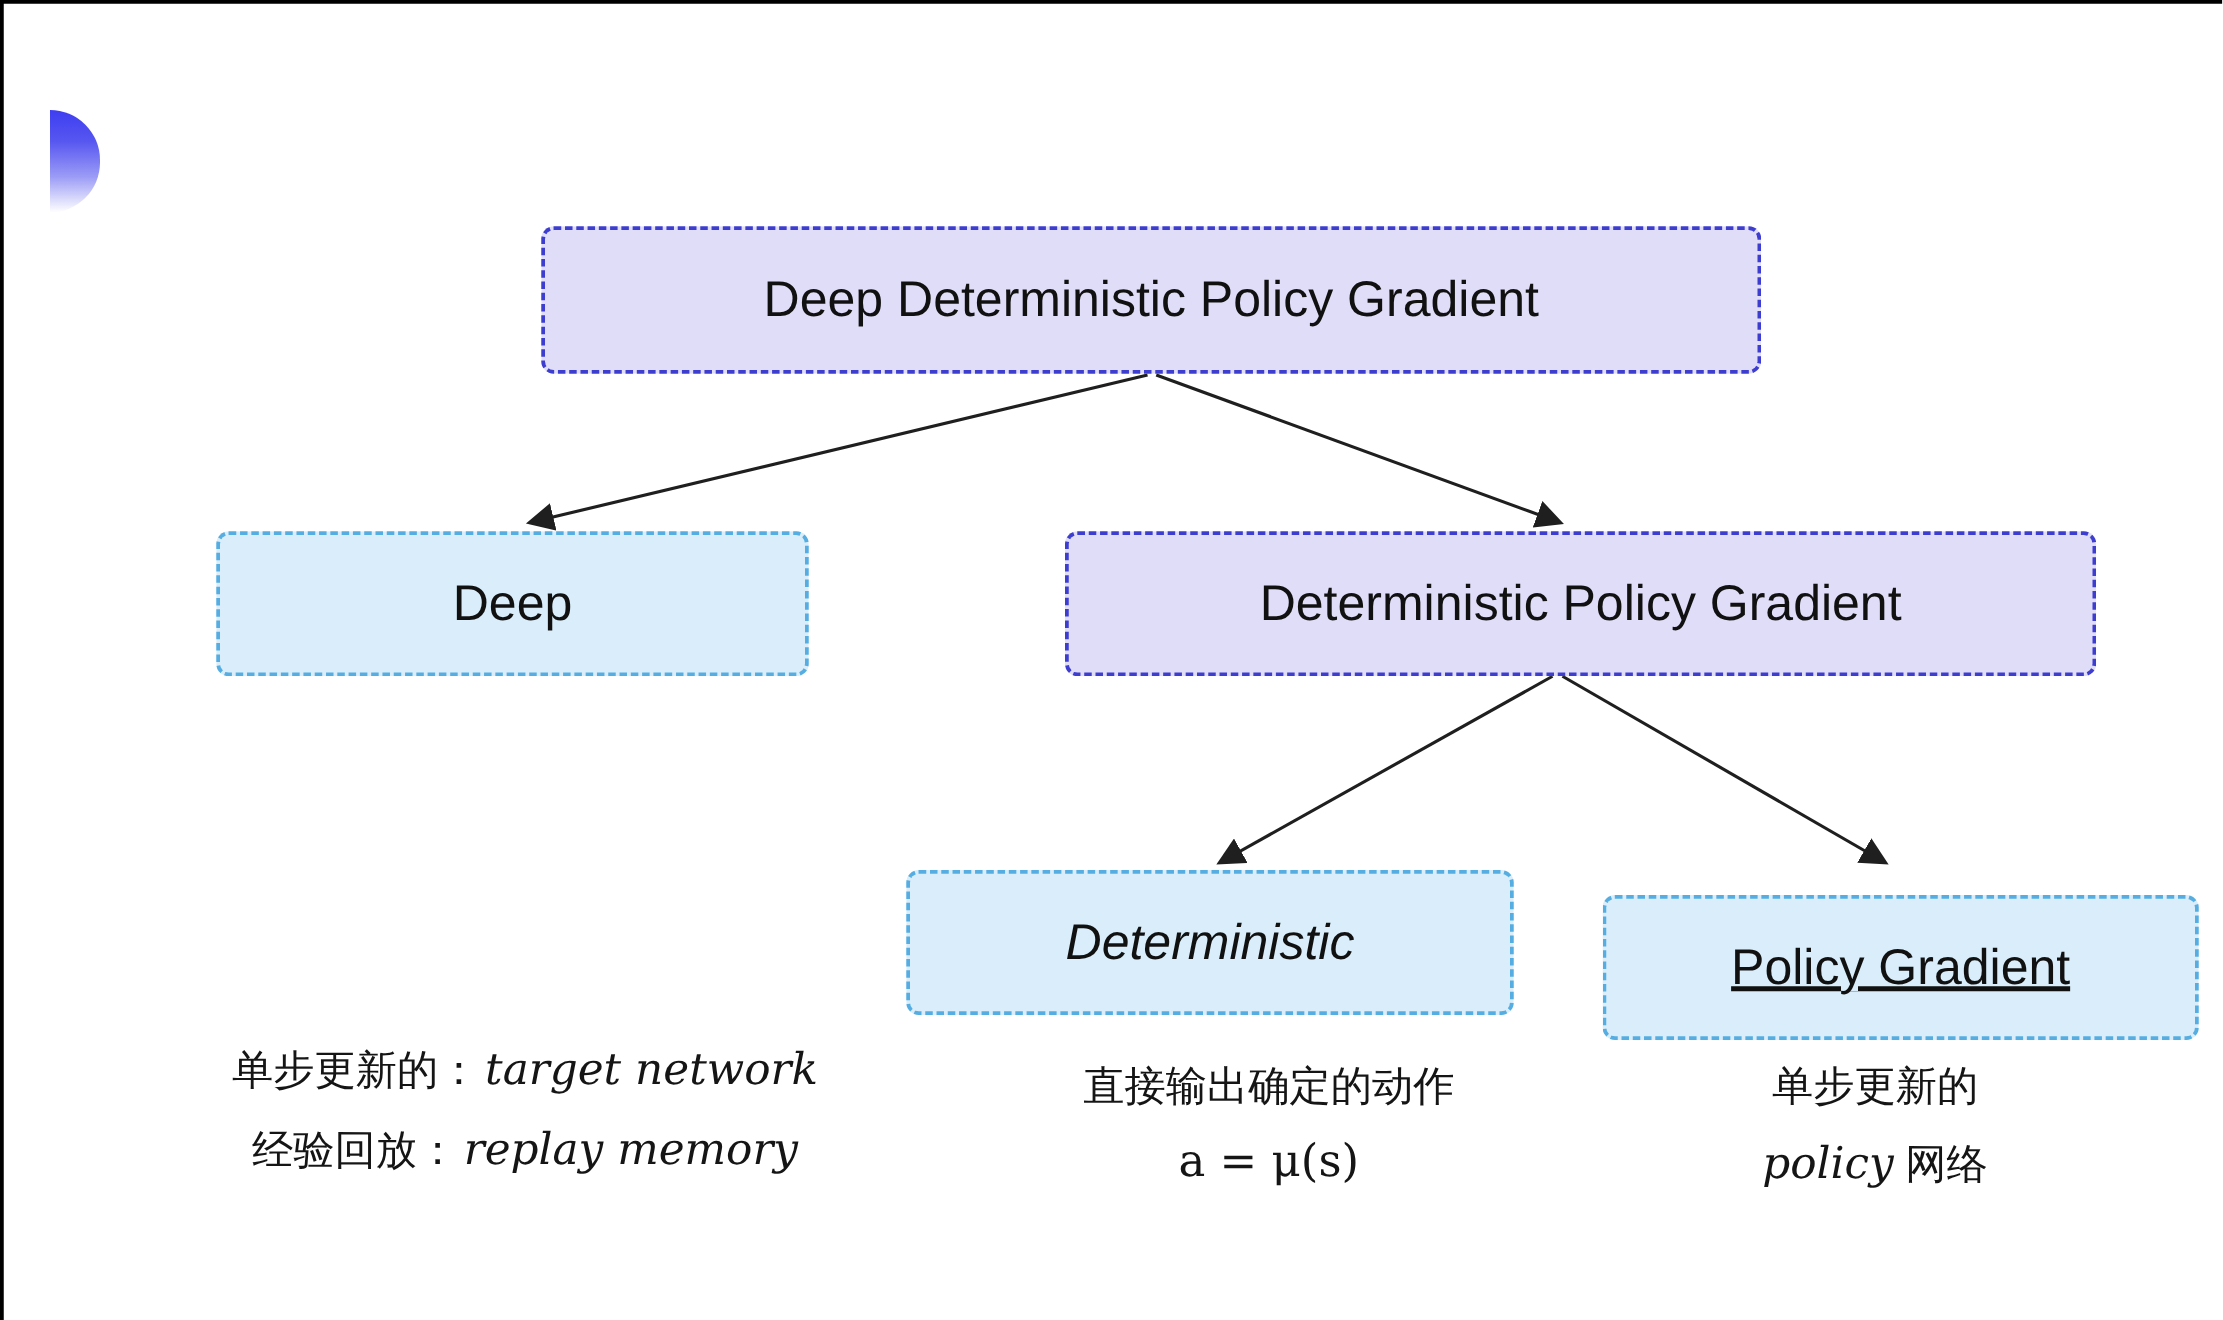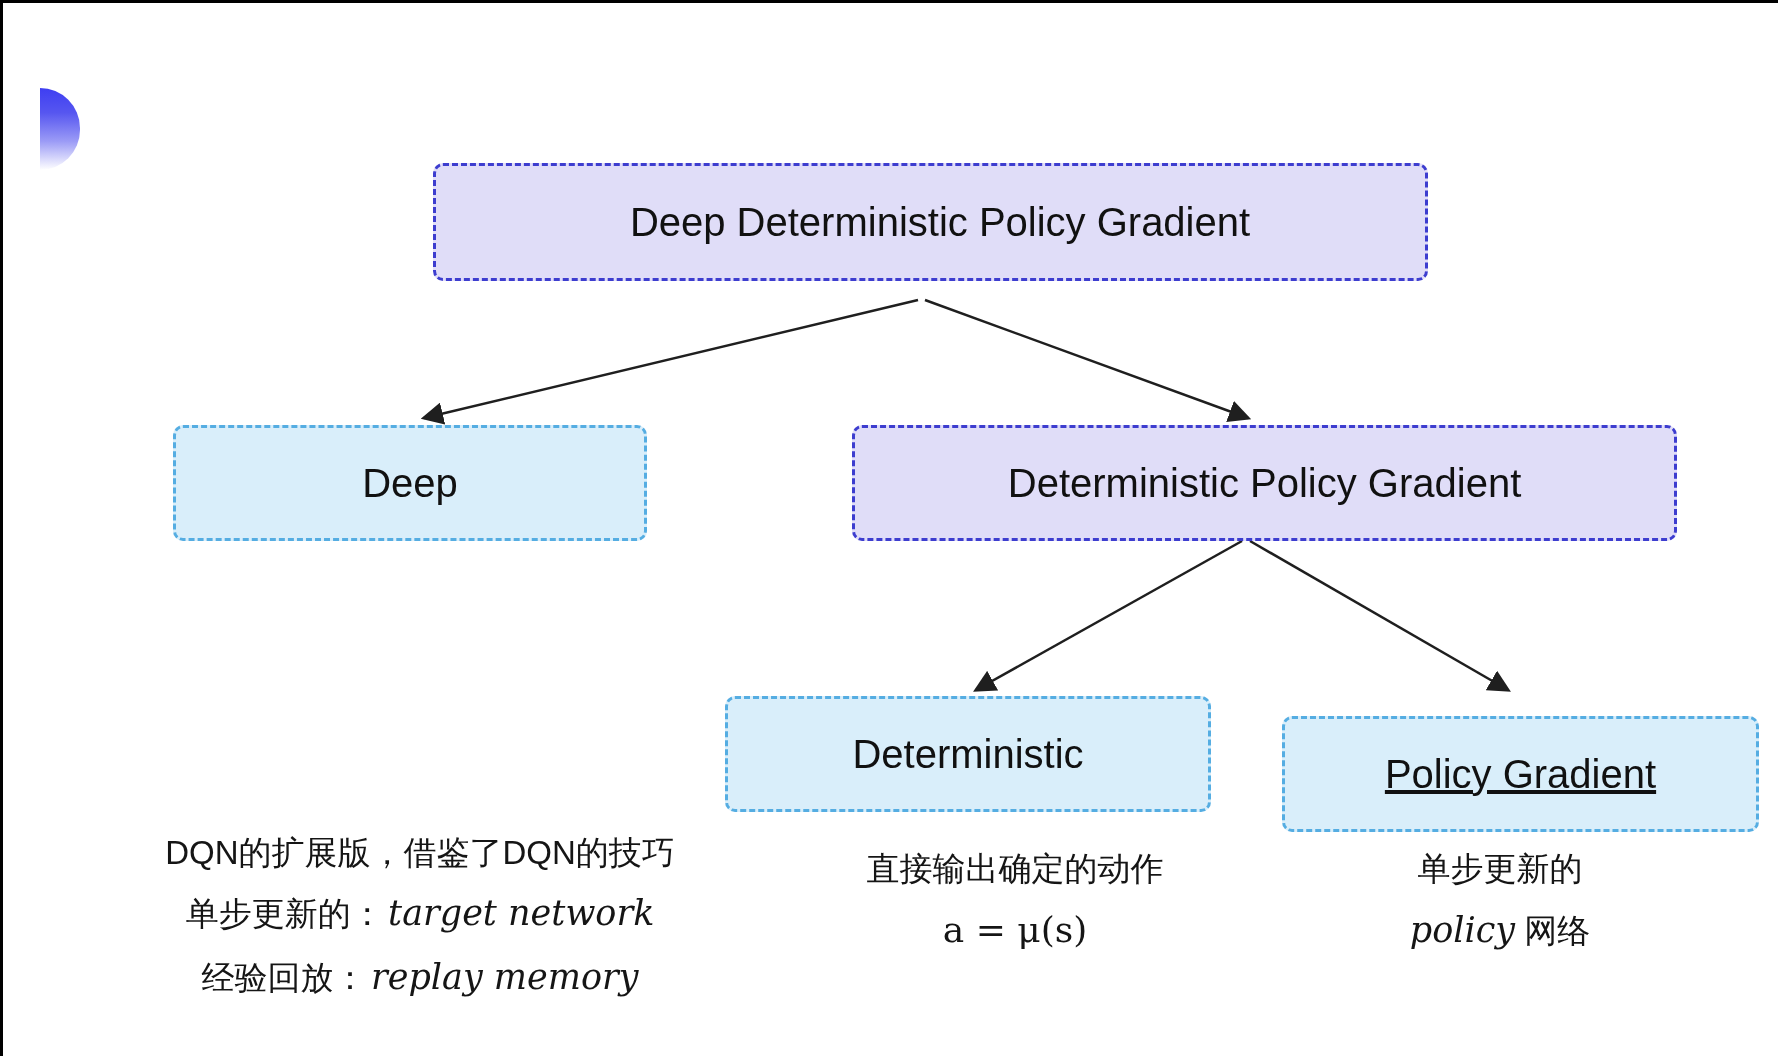--- a/index.html
+++ b/index.html
@@ -27,24 +27,24 @@
   .node{
     position:absolute;
     display:flex;align-items:center;justify-content:center;
     border-radius:10px;
     font-size:40px;color:#111;
     text-align:center;
   }
   .node.purple{background:#e0ddf8;border:3px dashed #3d3dcf;}
   .node.blue{background:#d9eefa;border:3px dashed #55ade2;}
 
-  .box-root{left:433px;top:163px;width:970px;height:112px;padding-left:19px;}
+  .box-root{left:433px;top:181px;width:970px;height:112px;}
   .box-deep{left:173px;top:425px;width:468px;height:110px;}
   .box-dpg{left:852px;top:425px;width:819px;height:110px;}
-  .box-det{left:725px;top:696px;width:480px;height:110px;}
+  .box-det{left:725px;top:696px;width:480px;height:110px;font-style:italic;}
   .box-pg{left:1282px;top:716px;width:471px;height:110px;text-decoration:underline;}
 
   .arrows{position:absolute;left:0;top:0;width:1778px;height:1056px;pointer-events:none;}
 
   .notes{position:absolute;color:#151515;text-align:center;}
   .notes .cjk{font-size:33px;line-height:1;}
   .notes .line{margin-bottom:24px;white-space:nowrap;}
   .serif-it{font-family:"DejaVu Serif","Liberation Serif",serif;font-style:italic;font-size:35px;}
   .notes-deep{left:140px;top:836px;width:560px;}
   .notes-det{left:790px;top:852px;width:450px;}
@@ -88,21 +88,20 @@
 
   <div class="node blue box-det">
     <span>Deterministic</span>
   </div>
 
   <div class="node blue box-pg">
     <span>Policy Gradient</span>
   </div>
 
   <div class="notes notes-deep">
-    <div class="line cjk">DQN的扩展版，借鉴了DQN的技巧</div>
     <div class="line">
       <span class="cjk">单步更新的：</span>
       <span class="serif-it">target network</span>
     </div>
     <div class="line">
       <span class="cjk">经验回放：</span>
       <span class="serif-it">replay memory</span>
     </div>
   </div>
 

